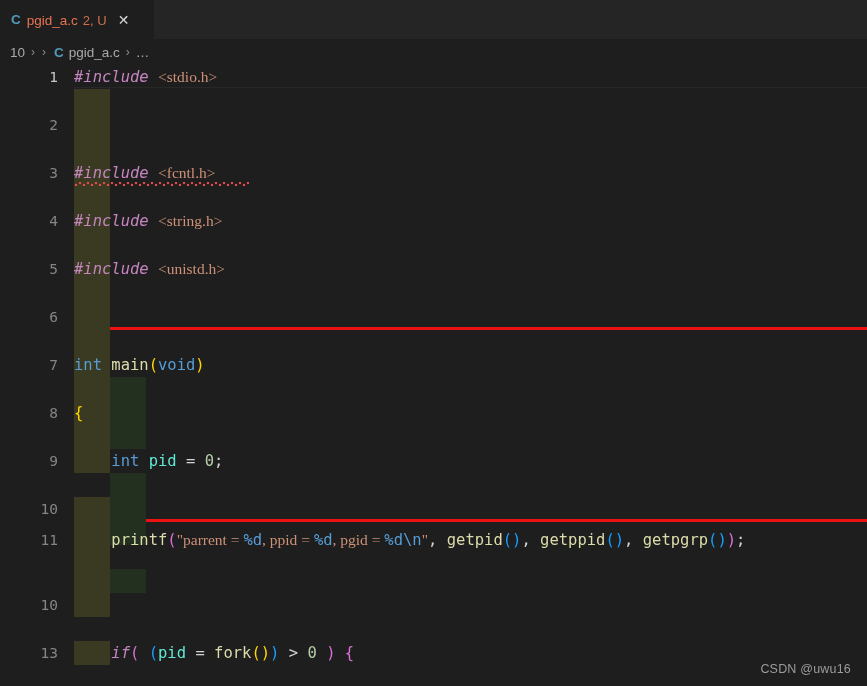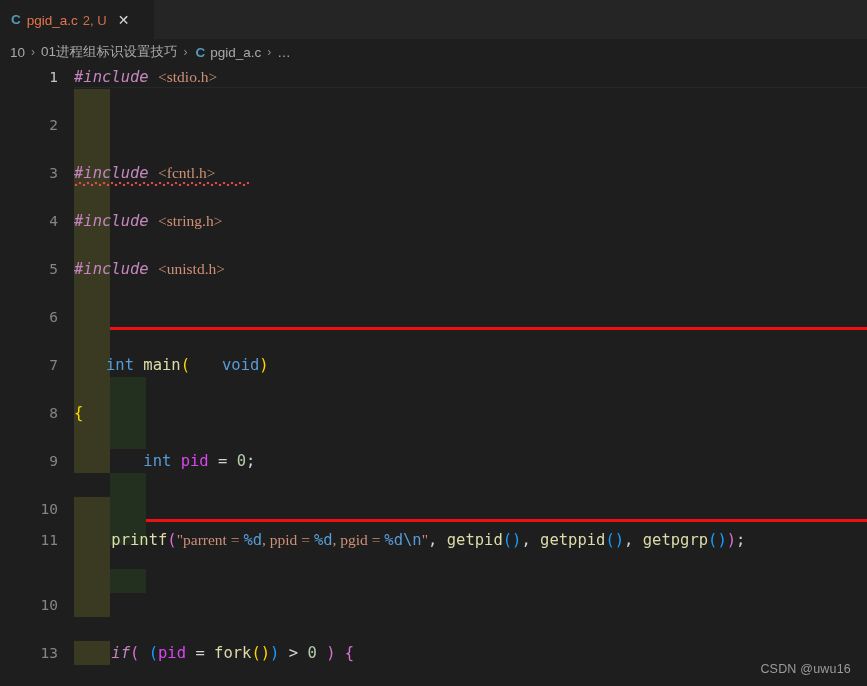--- a/index.html
+++ b/index.html
@@ -144,23 +144,23 @@
     background-image:
       radial-gradient(circle at 2px 3px, #e54a4a 1.4px, transparent 1.6px),
       radial-gradient(circle at 6px 1px, #e54a4a 1.4px, transparent 1.6px);
     background-size: 8px 4px;
     background-repeat: repeat-x;
     pointer-events: none;
   }
 
   
   .kw   { color: #c586c0; font-style: italic; }   
-  .typ  { color: #569cd6; margin-left: 32px; }   
+  .typ  { color: #569cd6; }   
   .fn   { color: #dcdcaa; }   
-  .var  { color: #d946ef; }   
+  .var  { color: #5eead4; }   
   .str  { color: #ce9178; font-family: Liberation Serif, serif; }   
   .num  { color: #b5cea8; }   
   .esc  { color: #569cd6; }   
   .p0   { color: #ffd700; }   
   .p1   { color: #da70d6; }   
   .p2   { color: #179fff; }   
   .op   { color: #d4d4d4; }   
 
   
   .watermark {
@@ -181,21 +181,20 @@
     <span class="tab-label">pgid_a.c</span>
     <span class="tab-badge">2, U</span>
     <span class="tab-close">✕</span>
   </div>
   <div class="tabbar-rest"></div>
 </div>
 
 <div class="breadcrumb">
   <span class="bc-seg">10</span>
   <span class="bc-sep">›</span>
-  <span class="bc-seg">01进程组标识设置技巧</span>
   <span class="bc-sep">›</span>
   <span class="bc-icon">C</span>
   <span class="bc-seg">pgid_a.c</span>
   <span class="bc-sep">›</span>
   <span class="bc-seg">…</span>
 </div>
 
 <div class="editor">
 
   <div class="ig ig1" style="top:24px;  height:384px;"></div>

